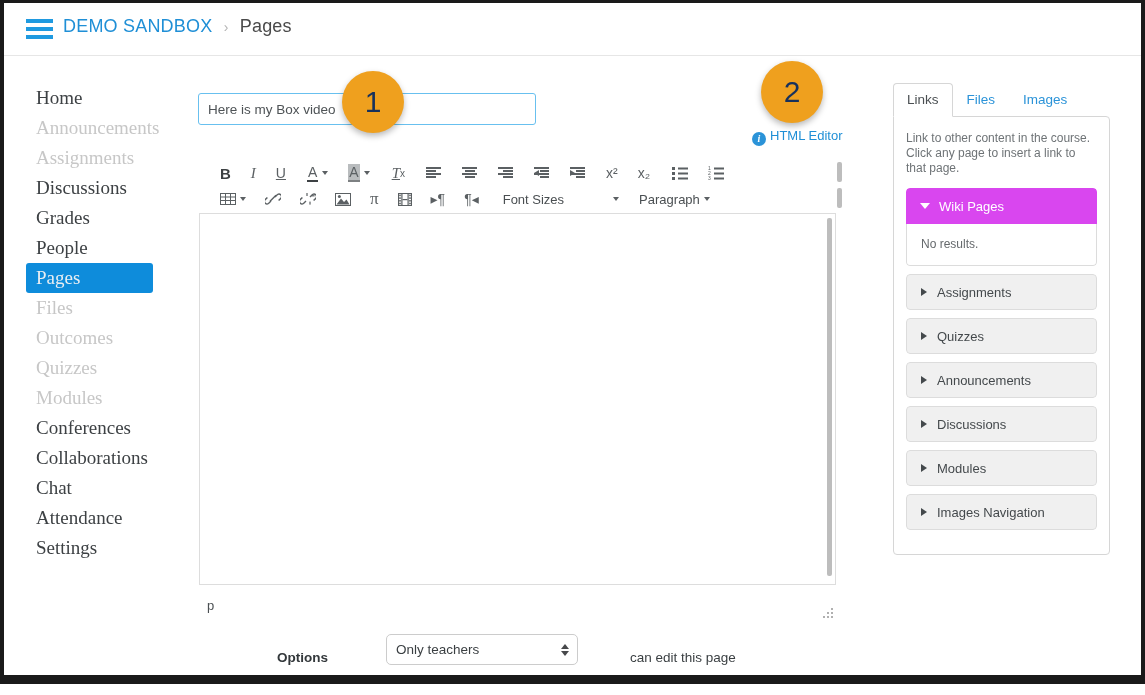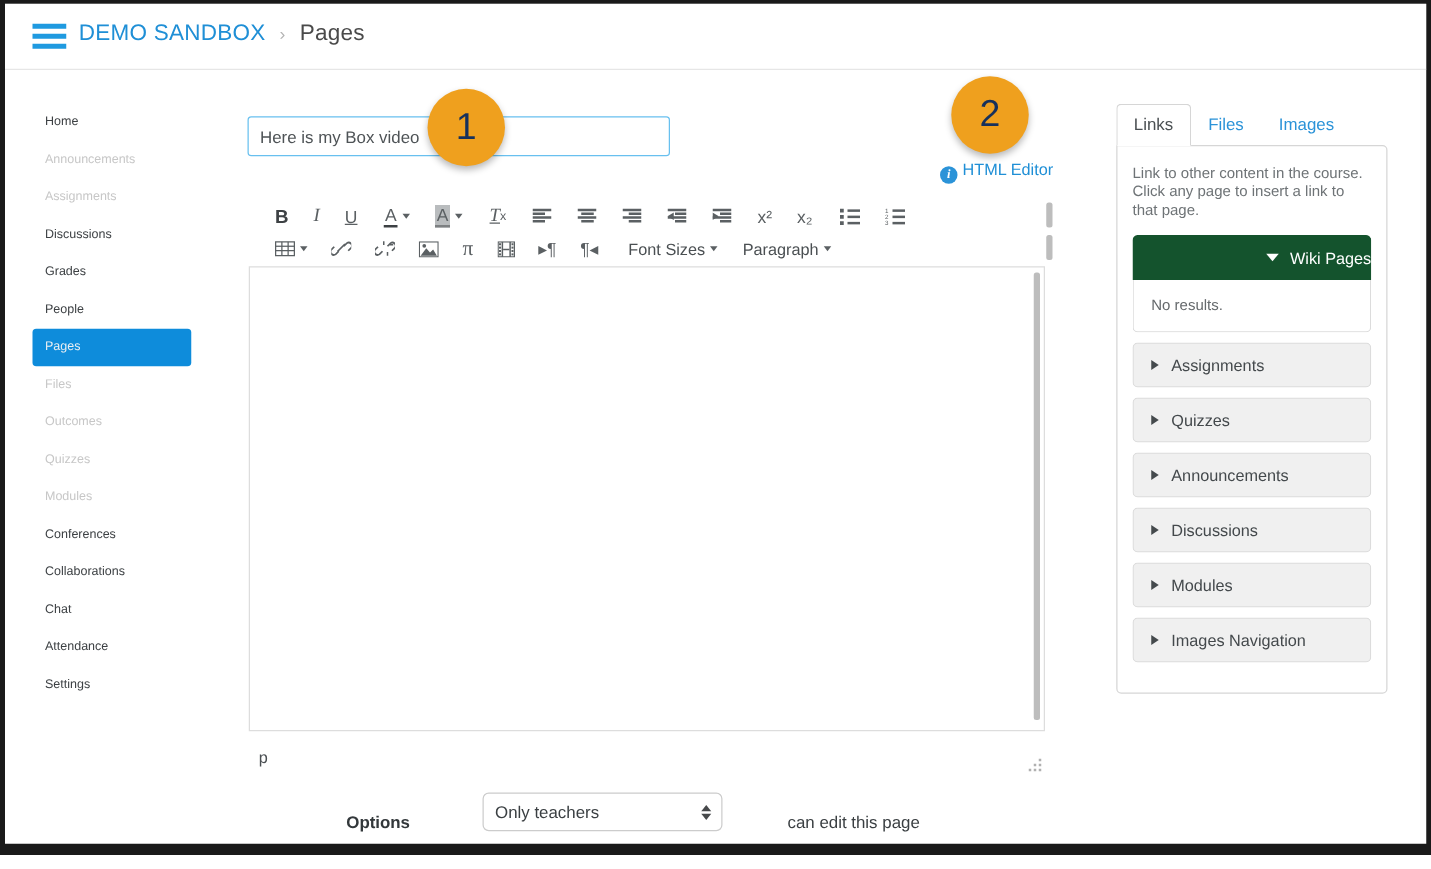--- a/index.html
+++ b/index.html
@@ -78,26 +78,27 @@
     position: absolute;
     left: 0;
     top: 53px;
     width: 170px;
     padding-top: 27px;
   }
   .nav-item {
     display: block;
     margin: 0 22px 0 22px;
     padding: 6px 10px;
-    font-size: 10px;
+    font-size: 19px;
     color: #3d4144;
     border-radius: 3px;
     line-height: 18px;
     cursor: pointer;
     white-space: nowrap;
+    font-family: Liberation Serif, serif;
   }
   .nav-item.muted { color: #c7c7c7; }
   .nav-item.active {
     background: #0e8cdb;
     color: #e9eef2;
     width: 107px;
   }
 
   
   .title-input {
@@ -336,24 +337,23 @@
   .acc-head {
     height: 36px;
     display: flex;
     align-items: center;
     padding-left: 14px;
     font-size: 13px;
     box-sizing: border-box;
     cursor: pointer;
   }
   .acc.open .acc-head {
-    background: #14532d;
+    background: #d946ef;
     color: #ffffff;
     border-radius: 4px 4px 0 0;
-    justify-content: flex-end;
   }
   .acc.closed .acc-head {
     background: #f0f0f0;
     color: #44494c;
     border: 1px solid #dcdcdc;
     border-radius: 4px;
   }
   .tri {
     width: 0; height: 0;
     margin-right: 10px;
@@ -573,21 +573,21 @@
             <rect x="1.2" y="9.7" width="1.6" height="1.6" fill="#5b6063"></rect>
             <rect x="11.2" y="9.7" width="1.6" height="1.6" fill="#5b6063"></rect>
           </svg>
         </div>
         <div class="tb-btn" style="margin-left: 19px;">
           <span style="font-size: 14px; color: rgb(91, 96, 99);">▸¶</span>
         </div>
         <div class="tb-btn" style="margin-left: 19px;">
           <span style="font-size: 14px; color: rgb(91, 96, 99);">¶◂</span>
         </div>
-        <div class="tb-btn" style="margin-left: 24px;">
+        <div class="tb-btn" style="margin-left: 24px; gap: 45px;">
           <span class="tb-text">Font Sizes</span>
           <span class="caret"></span>
         </div>
         <div class="tb-btn" style="margin-left: 20px;">
           <span class="tb-text">Paragraph</span>
           <span class="caret"></span>
         </div>
         <div class="tb-scroll"></div>
     </div>
   </div>

